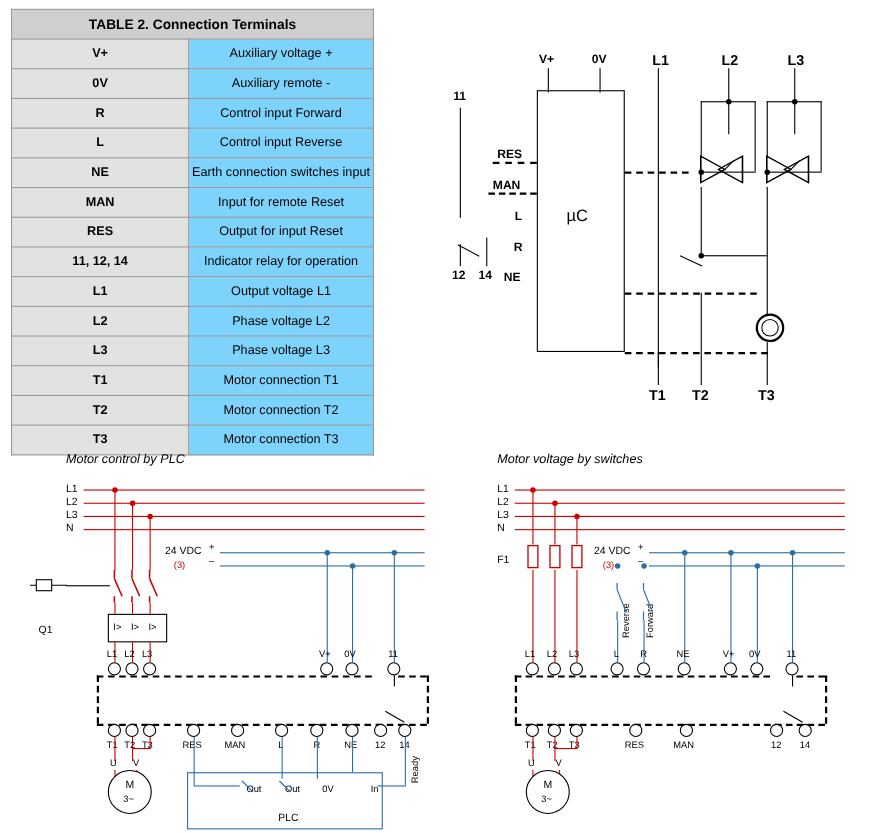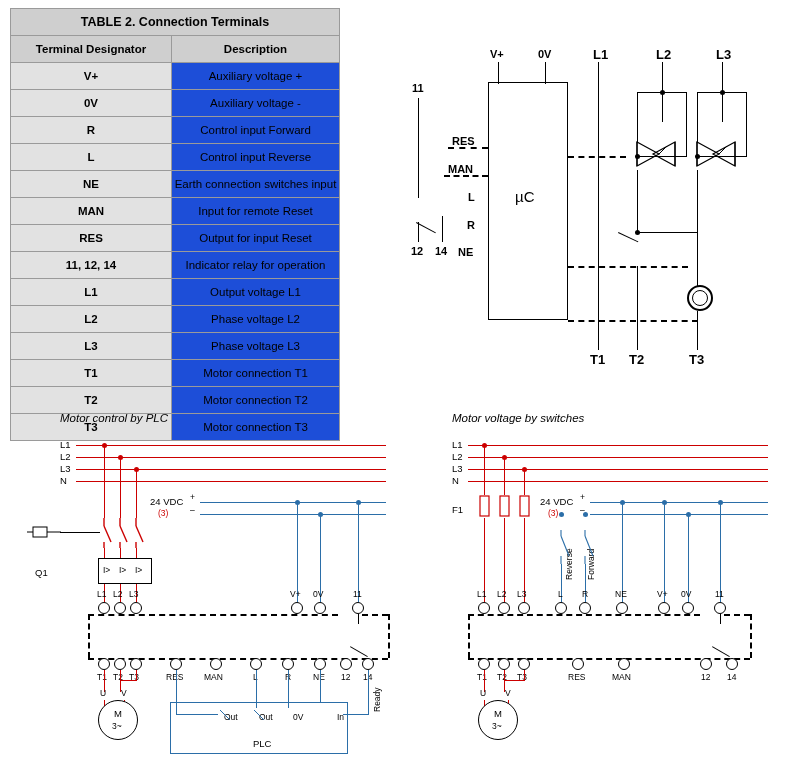--- a/index.html
+++ b/index.html
@@ -13,21 +13,21 @@
   }
   .abs{position:absolute;}
 
   
   #table-wrap{left:10px;top:8px;width:330px;}
   table.conn{border-collapse:collapse;width:330px;font-size:11.5px;}
   table.conn td,table.conn th{border:1px solid #9a9a9a;padding:0;height:26px;text-align:center;vertical-align:middle;}
   .tbl-title{background:#cfcfcf;font-weight:bold;font-size:12.5px;}
   .hdr{background:#cfcfcf;font-weight:bold;font-size:11.5px;}
   .desig{background:#e2e2e2;font-weight:bold;width:160px;}
-  .desc{background:#1d4ed8;font-weight:normal;}
+  .desc{background:#7dd3fc;font-weight:normal;}
   .lbl-b{font-size:11px;font-weight:bold;}
   .lbl-s{font-size:9.5px;}
   .lbl-xs{font-size:8.5px;}
   .red{color:#cc0000;}
 
   .hline{position:absolute;height:0;border-top:1px solid #000;}
   .vline{position:absolute;width:0;border-left:1px solid #000;}
   .hline-r{position:absolute;height:0;border-top:1.4px solid #cc0000;}
   .vline-r{position:absolute;width:0;border-left:1.4px solid #cc0000;}
   .hline-b{position:absolute;height:0;border-top:1.2px solid #2b6ea8;}
@@ -47,30 +47,26 @@
 </head>
 <body>
 
 <div class="abs" id="table-wrap">
   <table class="conn">
     <tbody>
         <tr>
           <td class="tbl-title" colspan="2">TABLE 2. Connection Terminals</td>
         </tr>
     <tr>
-      <th class="hdr">Terminal Designator</th>
-      <th class="hdr">Description</th>
-    </tr>
-    <tr>
           <td class="desig">V+</td>
           <td class="desc">Auxiliary voltage +</td>
         </tr>
     <tr>
           <td class="desig">0V</td>
-          <td class="desc">Auxiliary voltage -</td>
+          <td class="desc">Auxiliary remote -</td>
         </tr>
     <tr>
           <td class="desig">R</td>
           <td class="desc">Control input Forward</td>
         </tr>
     <tr>
           <td class="desig">L</td>
           <td class="desc">Control input Reverse</td>
         </tr>
     <tr>

